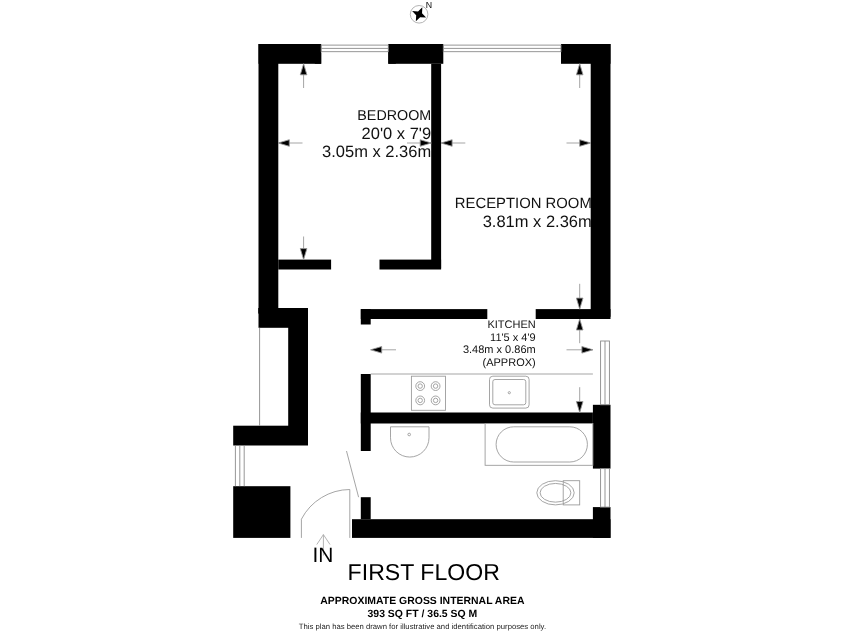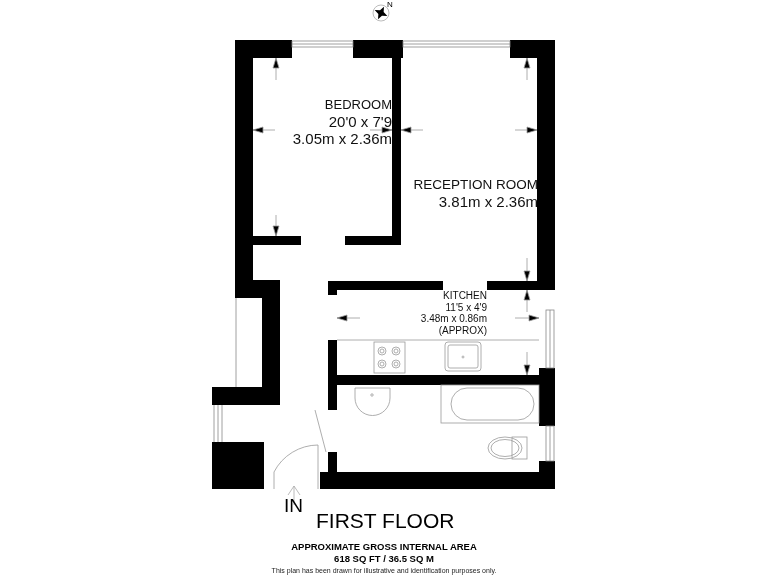--- a/index.html
+++ b/index.html
@@ -155,14 +155,14 @@
 <div class="lbl room-small" style="left:387px;top:290px;width:100px;">
   <div>KITCHEN</div>
   <div>11'5 x 4'9</div>
   <div>3.48m x 0.86m</div>
   <div>(APPROX)</div>
 </div>
 
 <div class="in">IN</div>
 <div class="title">FIRST FLOOR</div>
 <div class="area1">APPROXIMATE GROSS INTERNAL AREA</div>
-<div class="area2">618 SQ FT / 36.5 SQ M</div>
+<div class="area2">393 SQ FT / 36.5 SQ M</div>
 <div class="disc">This plan has been drawn for illustrative and identification purposes only.</div>
 
 </body></html>

